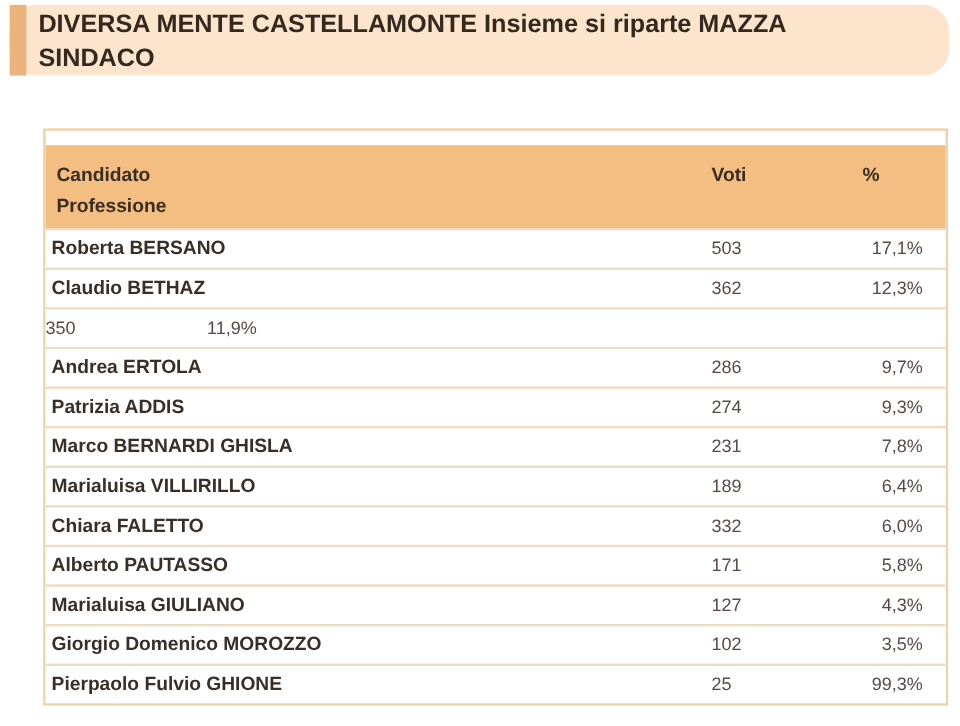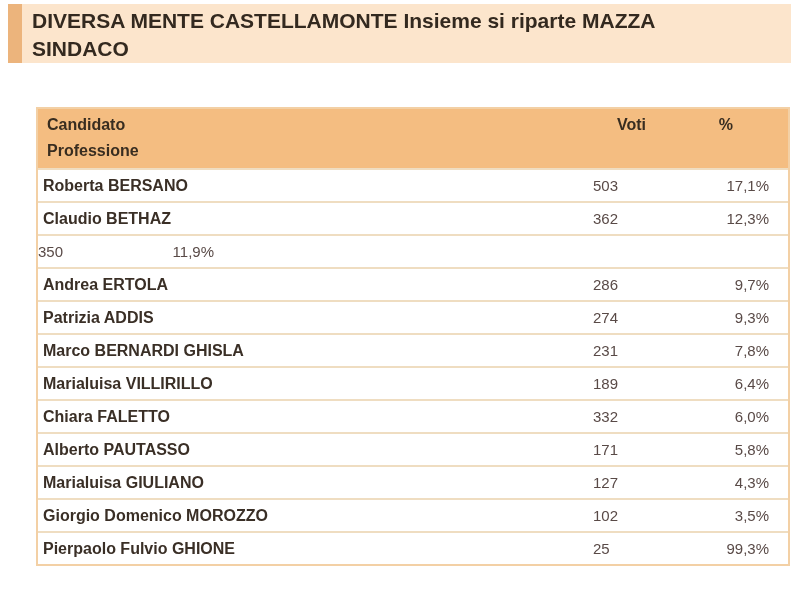--- a/index.html
+++ b/index.html
@@ -17,20 +17,21 @@
 
   
   .banner {
     position: absolute;
     left: 8px;
     top: 4px;
     width: 783px;
     height: 59px;
     background: var(--banner-bg, #fce5cc);
     display: flex;
+    border-radius: 22px;
   }
   .banner-bar {
     width: 14px;
     background: var(--banner-bar, #ecb47c);
     flex: 0 0 auto;
   }
   .banner-title {
     width: 668px;
     padding: 3px 0 0 10px;
     font-size: 21px;
@@ -45,37 +46,38 @@
     position: absolute;
     left: 36px;
     top: 107px;
     width: 754px;
     box-sizing: border-box;
     border: 2px solid var(--table-border, #f3d0a5);
     background: #ffffff;
   }
   .thead {
     background: var(--header-bg, #f4bd81);
-    padding: 5px 0 7px 0;
+    padding: 15px 0 7px 0;
     color: var(--header-text, #382d20);
     font-weight: bold;
     font-size: 16px;
+    margin-top: 12px;
   }
   .hrow1 {
     display: flex;
     align-items: baseline;
     line-height: 21px;
   }
   .hrow2 {
     line-height: 21px;
     margin-top: 5px;
     padding-left: 9px;
   }
   .h-cand { flex: 1 1 auto; padding-left: 9px; }
-  .h-voti { flex: 0 0 105px; text-align: center; padding-right: 28px; box-sizing: border-box; }
+  .h-voti { flex: 0 0 105px; text-align: left; padding-right: 28px; box-sizing: border-box; }
   .h-pct  { flex: 0 0 90px;  text-align: right; padding-right: 55px; box-sizing: border-box; }
 
   .trow {
     display: flex;
     align-items: center;
     height: 31px;
     border-top: 2px solid var(--row-border, #efddc1);
     background: #ffffff;
     font-size: 16px;
   }

